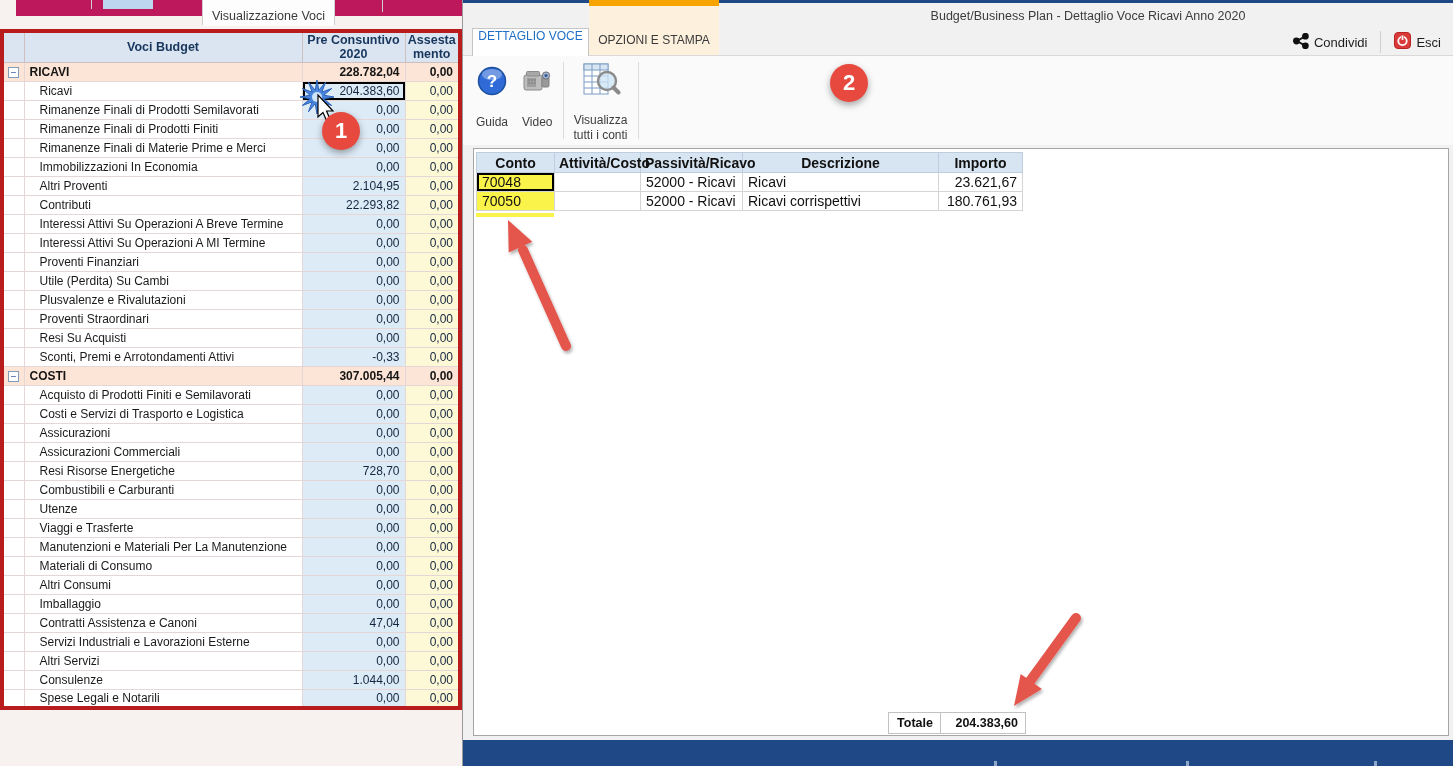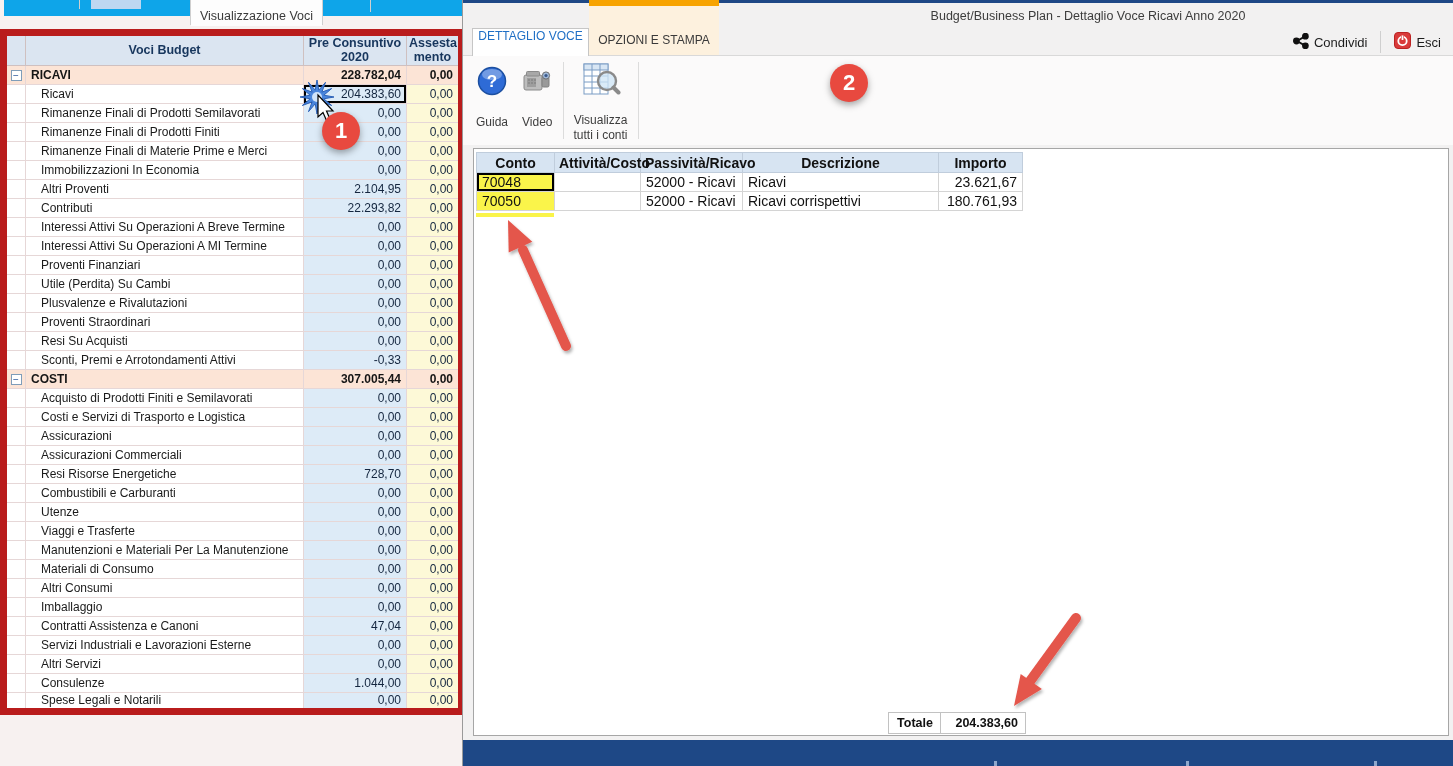--- a/index.html
+++ b/index.html
@@ -2,29 +2,29 @@
 <html style="--accent-orange: #f7a300; --navy: #1e4886; --hl-yellow: #faf44a; --annot-red: #e8493f; --tab-blue: #1f6fc5; --group-peach: #fce4d6; --pre-blue: #ddebf7; --ass-yellow: #fdf9d7; --header-blue: #dbe5f1;"><head>
 <meta charset="utf-8">
 <style>
   html,body{margin:0;padding:0;background:#ffffff;}
   *{box-sizing:border-box;}
   .screen{position:relative;width:1453px;height:766px;overflow:hidden;
           font-family:"Liberation Sans","DejaVu Sans",sans-serif;background:#fff;}
 
   
   .left-panel{position:absolute;left:0;top:0;width:462px;height:766px;background:#f7f1f0;}
-  .top-strip{position:absolute;left:4px;top:0;width:462px;height:16px;background:#0ea5e9;}
+  .top-strip{position:absolute;left:16px;top:0;width:462px;height:16px;background:#be185d;}
   .frag-blue{position:absolute;left:87px;top:0;width:50px;height:9px;background:#bdd7f1;}
   .frag-line{position:absolute;top:0;width:1px;background:#cfcfcf;}
   .fl1{left:75px;height:9px;} .fl2{left:186px;height:25px;} .fl3{left:318px;height:25px;} .fl4{left:366px;height:12px;}
   .vv-tab{position:absolute;left:187px;top:0;width:131px;height:26px;display:flex;align-items:flex-end;
           justify-content:center;padding-bottom:3px;font-size:12.5px;color:#3a3a3a;background:#fdfdfd;}
 
   table.budget-table{position:absolute;left:0;top:29px;width:458px;border-collapse:collapse;
-          table-layout:fixed;font-size:12px;color:#1a1a1a;background:#fff;border:7px solid #b91c1c;}
+          table-layout:fixed;font-size:12px;color:#1a1a1a;background:#fff;border:4px solid #b91c1c;}
   .budget-table th{background:var(--header-blue,#dbe5f1);color:#17365d;font-weight:bold;font-size:12.5px;
           height:31px;line-height:1.15;border:1px solid #cfc0c0;padding:0 2px;text-align:center;vertical-align:middle;}
   .budget-table td{border:1px solid #e6d7d7;height:19px;padding:0 5px;white-space:nowrap;overflow:hidden;vertical-align:middle;}
   .budget-table td.col-toggle{padding:0;text-align:center;}
   .budget-table tr.item td.col-label{padding-left:15px;}
   .budget-table td.pre-cell{background:var(--pre-blue,#ddebf7);text-align:right;color:#14263f;}
   .budget-table td.ass-cell{background:var(--ass-yellow,#fdf9d7);text-align:right;color:#14263f;}
   .budget-table tr.group td{background:var(--group-peach,#fce4d6);font-weight:bold;color:#151515;}
   .budget-table td.selected-cell{box-shadow:inset 0 0 0 2px #000;}
   .collapse-box{display:inline-block;width:11px;height:11px;border:1px solid #7f9db9;background:#fff;

